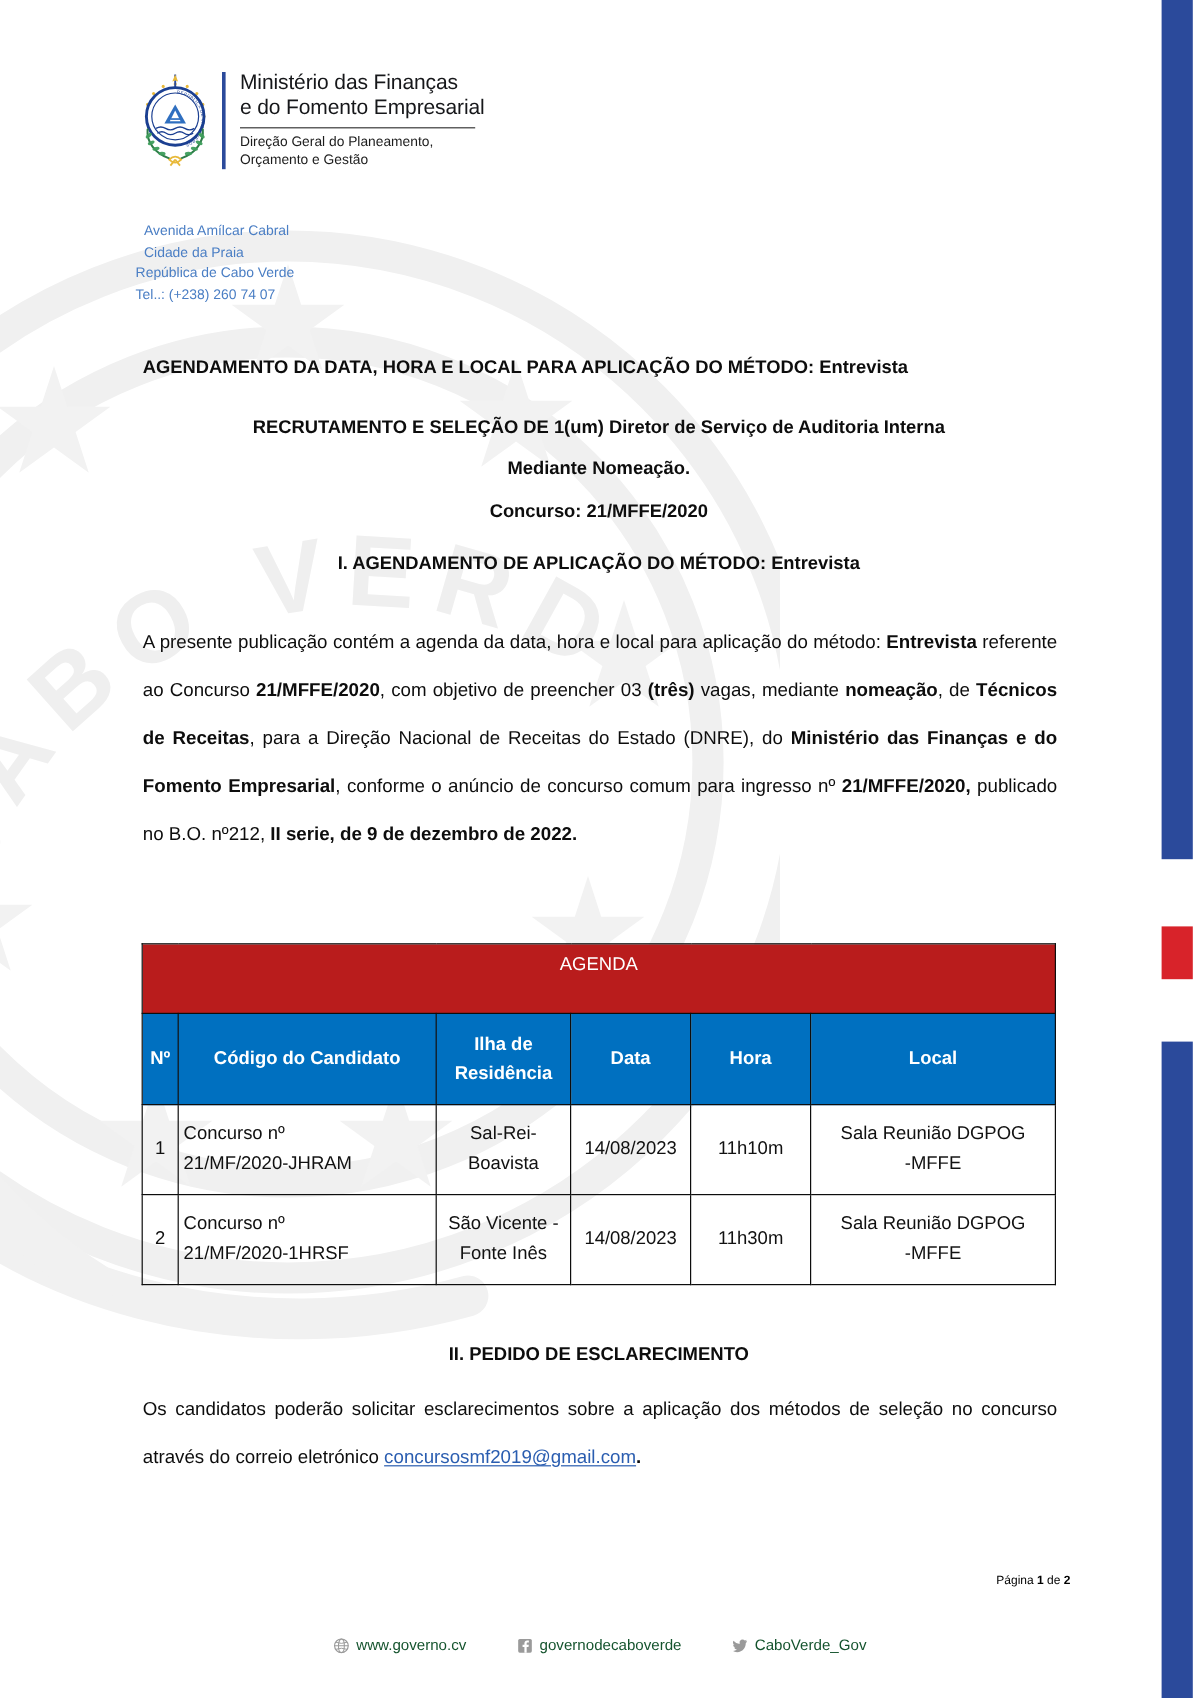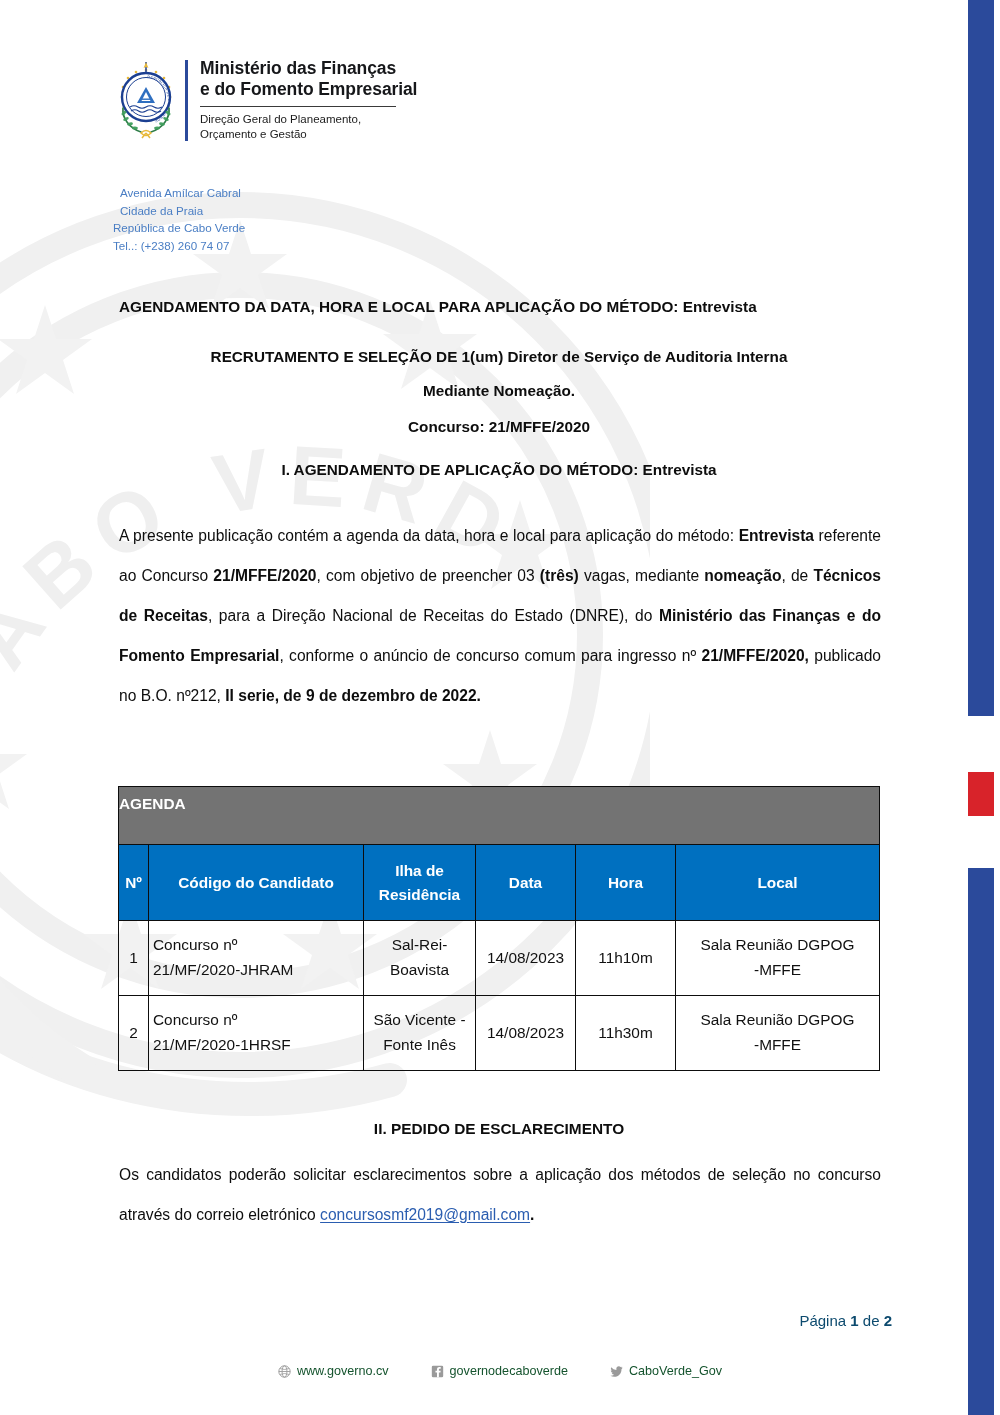--- a/index.html
+++ b/index.html
@@ -52,21 +52,21 @@
   }
   #emblem { width: 66px; height: 80px; flex: none; }
   .lh-rule {
     width: 3px;
     align-self: stretch;
     background: #2b4a9b;
     margin: 2px 12px 2px 6px;
   }
   .lh-text { display: flex; flex-direction: column; justify-content: center; }
   .lh-title {
-    font-size: 17.5px; font-weight: bold; line-height: 1.22;
+    font-size: 17.5px; font-weight: normal; line-height: 1.22;
     color: #16171a; letter-spacing: -0.1px;
     white-space: nowrap;
   }
   .lh-divider { height: 1px; background: #3a3a3a; margin: 5px 0 5px 0; width: 196px; }
   .lh-sub {
     font-size: 11.5px; line-height: 1.34; color: #1c1c1c;
     white-space: nowrap;
   }
 
   
@@ -129,24 +129,25 @@
     width: 761px;
     border-collapse: collapse;
     table-layout: fixed;
     font-size: 15.4px;
   }
   #agenda-table td, #agenda-table th {
     border: 1px solid #0d0d0d;
     padding: 0;
   }
   .tbl-title {
-    background: #737373;
+    background: #b91c1c;
     color: #ffffff;
-    font-weight: bold;
+    font-weight: normal;
     font-size: 15.4px;
+    text-align: center;
     height: 58px;
     vertical-align: top;
     padding-top: 8px !important;
   }
   .tbl-head {
     background: #0070c0;
     color: #ffffff;
     font-weight: bold;
     text-align: center;
     height: 76px;
@@ -183,22 +184,22 @@
   #email-link {
     color: #2a5db0;
     text-decoration: underline;
     text-underline-offset: 2px;
   }
 
   
   #page-number {
     position: absolute;
     right: 108px; top: 1312px;
-    font-size: 15px;
-    color: #0c4a6e;
+    font-size: 10px;
+    color: #000000;
   }
   #page-number b { font-weight: bold; }
 
   
   #footer-social {
     position: absolute;
     left: 0; right: 0; top: 1364px;
     display: flex;
     justify-content: center;
     align-items: center;

